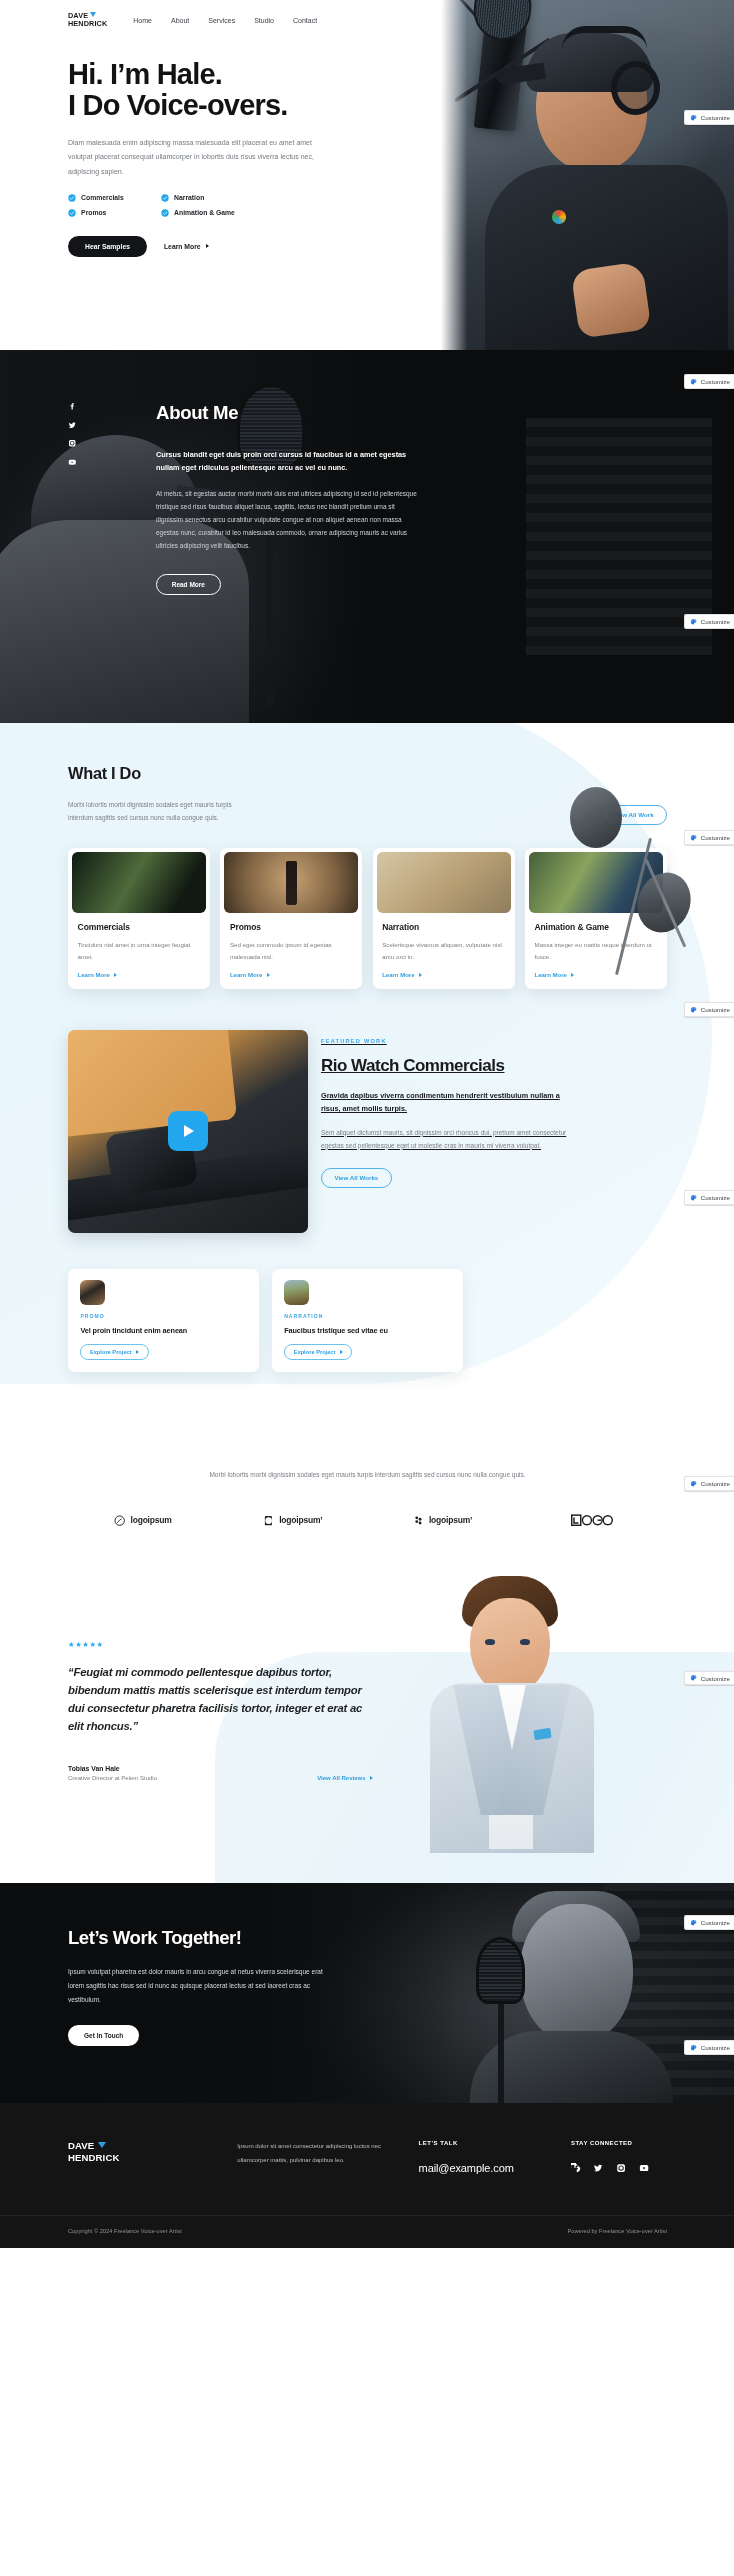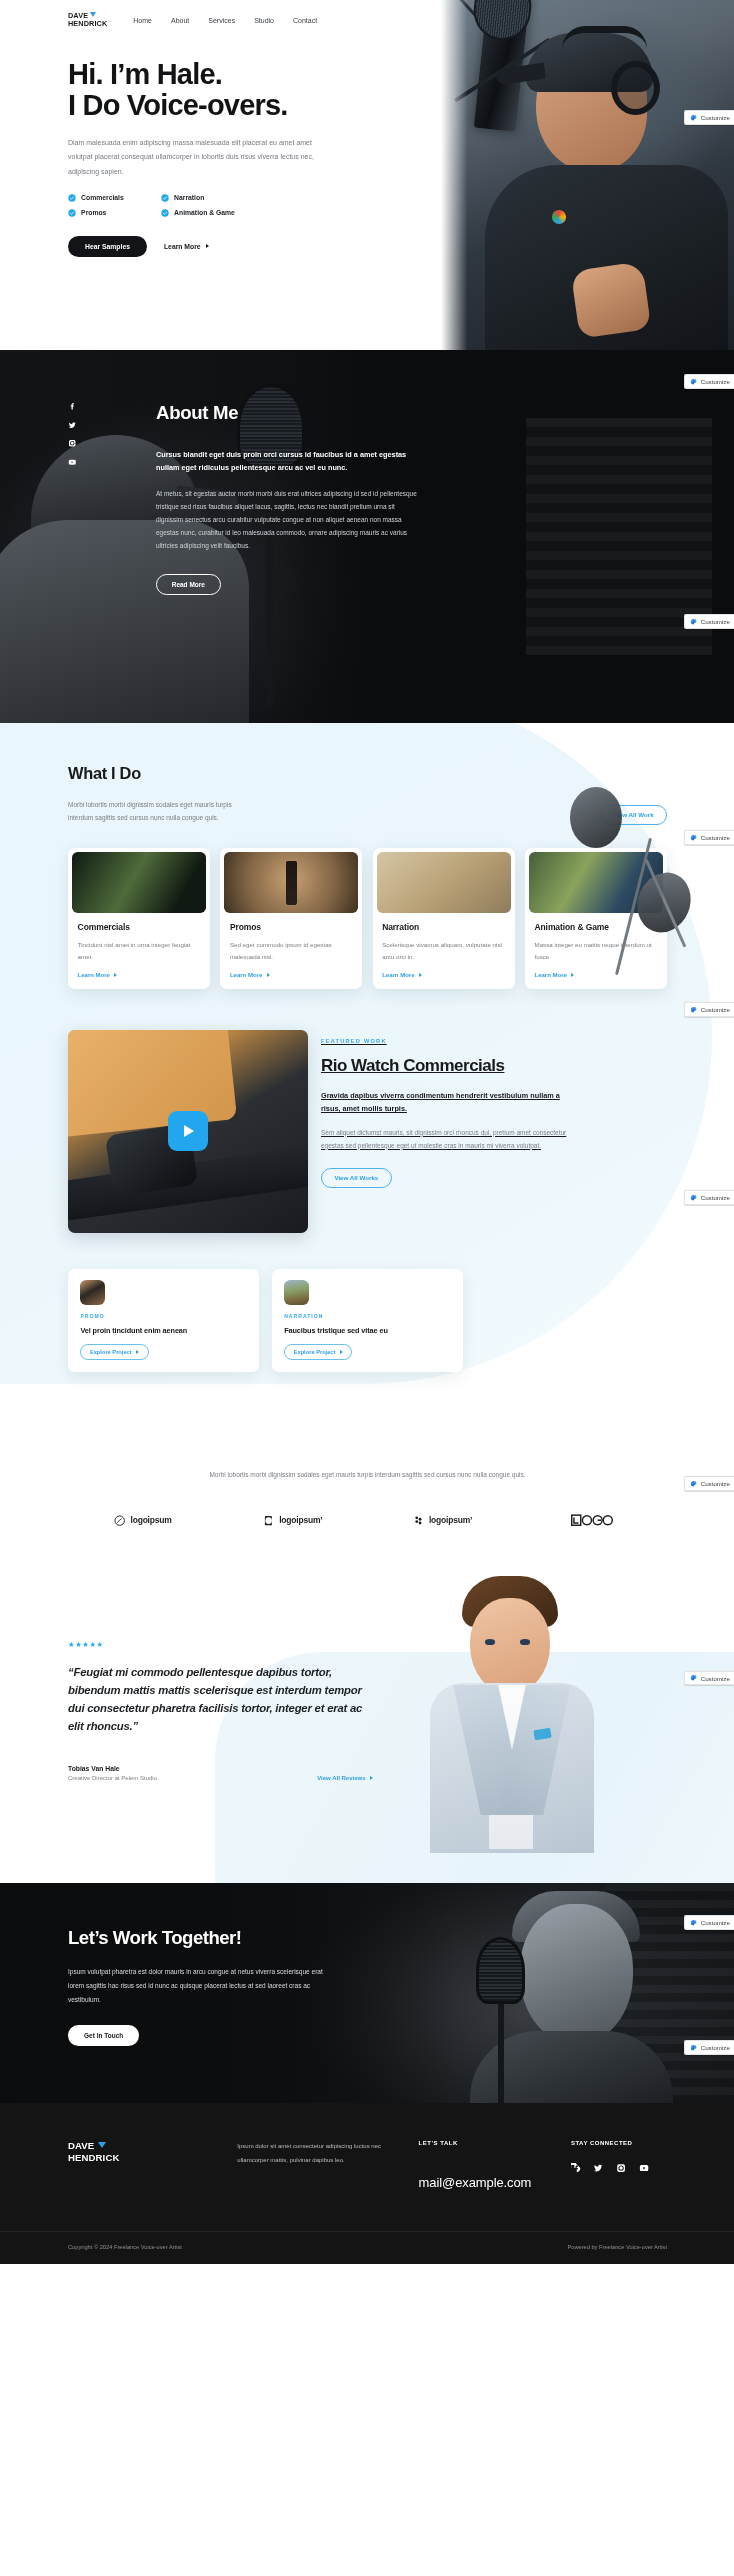--- a/index.html
+++ b/index.html
@@ -316,21 +316,21 @@
   .btn-white { margin-top: 19px; background: #fff; color: #17191c; border: none; border-radius: 12.4px; padding: 6.8px 16px; font-size: 6.5px; font-weight: 700; cursor: pointer; font-family: inherit; }
 
   
   .footer { background: #141414; padding: 37px 0 0; }
   .fgrid { display: grid; grid-template-columns: 158px 170px 141px 1fr; gap: 11.3px; }
   .flogo { color: #fff; font-weight: 800; font-size: 9.6px; line-height: 1.2; letter-spacing: 0.1px; }
   .flogo .tri { display: inline-block; width: 0; height: 0; vertical-align: 1.7px; margin-left: 3.4px;
     border-left: 4.5px solid transparent; border-right: 4.5px solid transparent; border-top: 6.8px solid #2f9fe3; }
   .fdesc { color: #b9bcbf; font-size: 6px; line-height: 2.25; }
   .fhead { color: #ffffff; font-size: 6px; font-weight: 700; letter-spacing: 0.5px; }
-  .fmail { margin-top: 29px; color: #fff; font-size: 13px; letter-spacing: -0.1px; }
+  .fmail { margin-top: 16px; color: #fff; font-size: 11px; letter-spacing: -0.1px; }
   .fsocial { margin-top: 17px; display: flex; gap: 12.4px; }
   .fsocial svg { width: 10.2px; height: 10.2px; fill: #fff; display: block; cursor: pointer; }
   .fbar { margin-top: 41px; border-top: 0.6px solid #232323; }
   .fbar-in { display: flex; justify-content: space-between; padding: 11.3px 0 14.7px; font-size: 5.7px; color: #8d9093; }
 </style>
 </head>
 <body>
 
 <div class="page">
 

